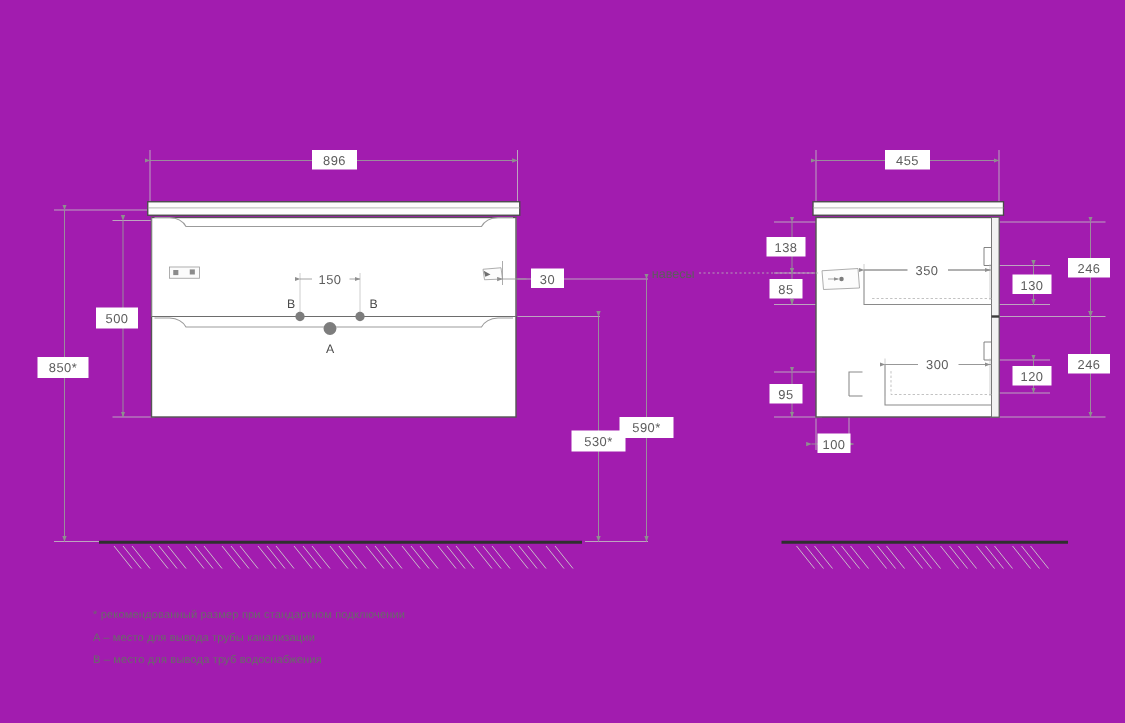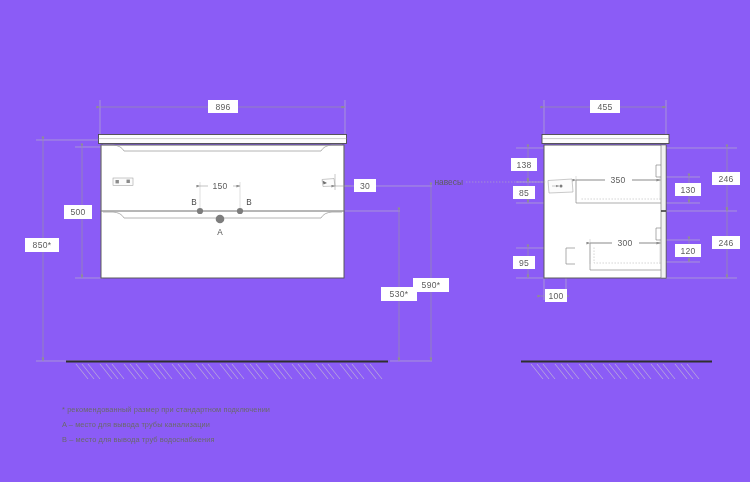--- a/index.html
+++ b/index.html
@@ -1,18 +1,18 @@
 <!DOCTYPE html>
 <html><head>
 <meta charset="utf-8">
 <style>
   html,body{margin:0;padding:0;background:#ffffff;}
   body{width:750px;height:482px;overflow:hidden;
        font-family:"Liberation Sans","DejaVu Sans",sans-serif;}
-  #stage{position:relative;width:750px;height:482px;background:#8b5cf6;}
+  #stage{position:relative;width:750px;height:482px;background:#a21caf;}
   svg{position:absolute;left:0;top:0;}
   .dimtxt{font-family:"Liberation Sans","DejaVu Sans",sans-serif;
           font-size:8.6px;fill:#5d5d5d;letter-spacing:.3px;}
   .legtxt{font-family:"Liberation Sans","DejaVu Sans",sans-serif;
           font-size:7.4px;fill:#6a6a6a;letter-spacing:.1px;}
   .marktxt{font-family:"Liberation Sans","DejaVu Sans",sans-serif;
            font-size:8.2px;fill:#4a4a4a;}
   .navtxt{font-family:"Liberation Sans","DejaVu Sans",sans-serif;
           font-size:8.4px;fill:#5d5d5d;}
 </style>

